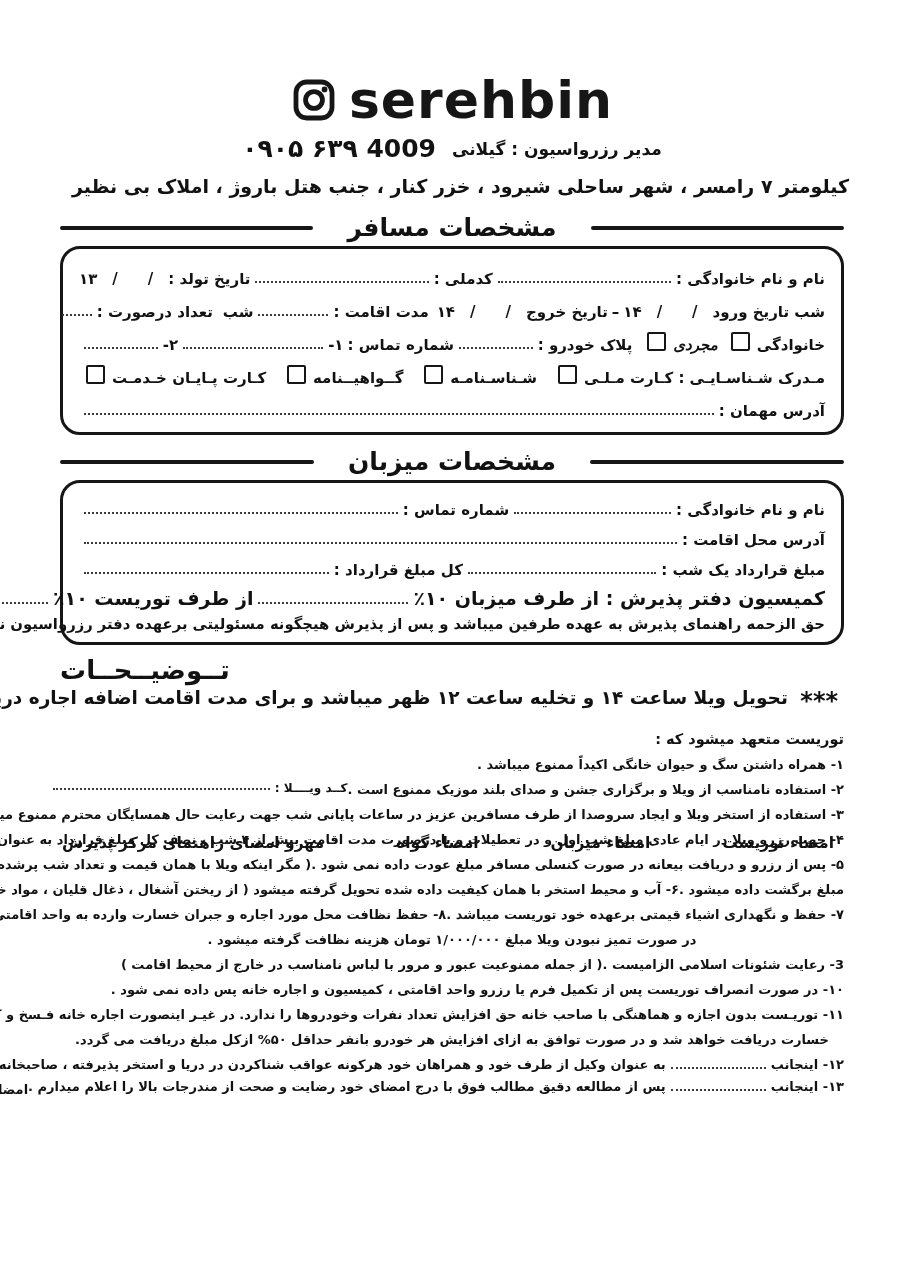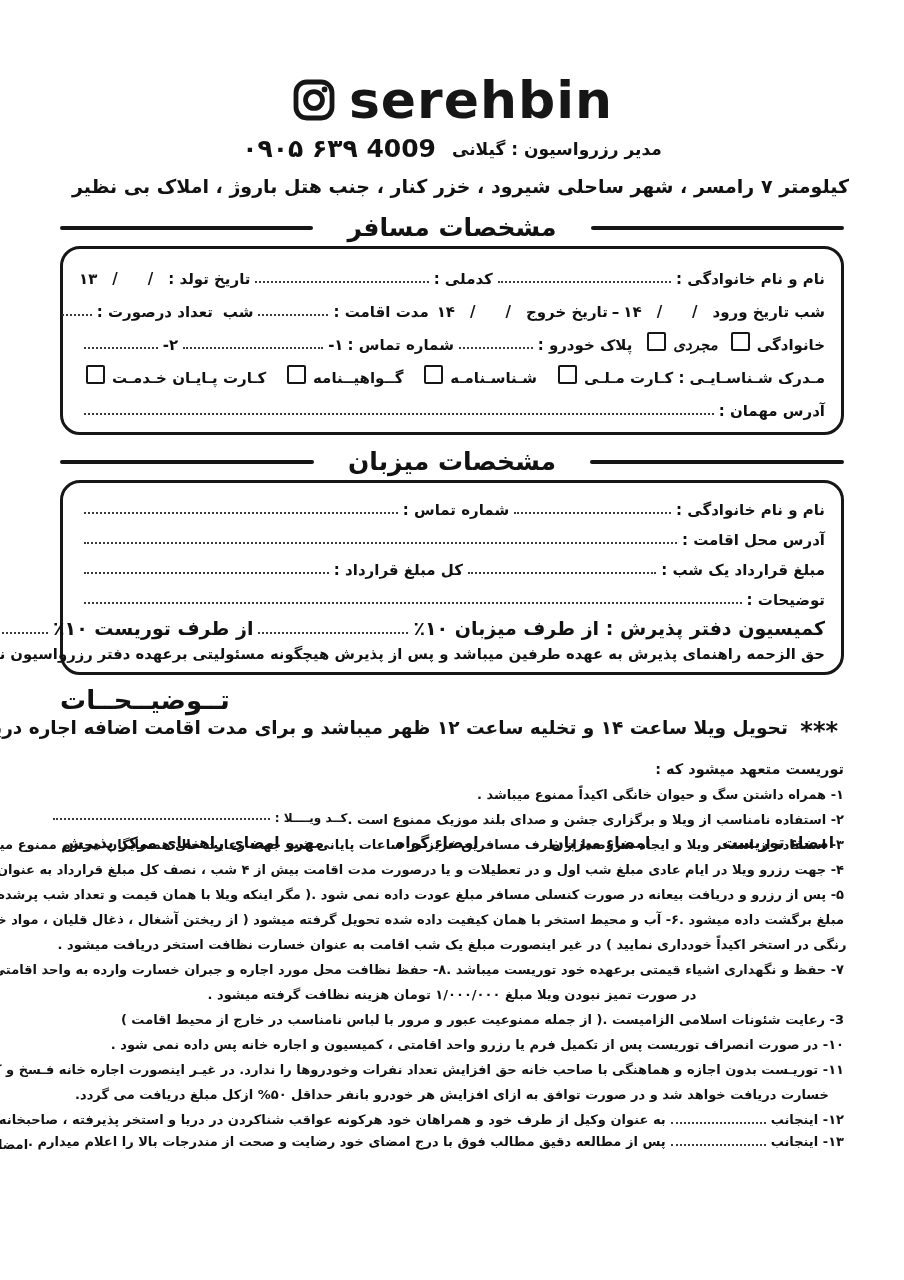--- a/index.html
+++ b/index.html
@@ -169,24 +169,20 @@
       <div class="frow">
         <span class="lbl">آدرس محل اقامت :</span>
         <span class="dots"></span>
       </div>
       <div class="frow">
         <span class="lbl">مبلغ قرارداد یک شب :</span>
         <span class="dots" style="flex:1;"></span>
         <span class="lbl">کل مبلغ قرارداد  :</span>
         <span class="dots" style="flex:1.3;"></span>
       </div>
-      <div class="frow">
-        <span class="lbl">توضیحات :</span>
-        <span class="dots"></span>
-      </div>
       <div class="frow commission">
         <span class="lbl">کمیسیون دفتر پذیرش : از طرف میزبان ۱۰٪</span>
         <span class="dots fixed" style="width:150px;"></span>
         <span class="lbl">از طرف توریست ۱۰٪</span>
         <span class="dots fixed" style="width:145px;"></span>
       </div>
       <div class="fee-note">حق الزحمه  راهنمای پذیرش به عهده طرفین میباشد و پس از پذیرش هیچگونه مسئولیتی برعهده دفتر رزرواسیون نیست</div>
     </div>
 
     <div class="ttitle">تــوضیــحــات</div>
@@ -220,23 +216,20 @@
         </div>
       <div class="trow">
           <span>۴- جهت رزرو ویلا در ایام عادی مبلغ شب اول و در تعطیلات  و یا درصورت مدت اقامت بیش از ۴ شب ، نصف کل مبلغ قرارداد به عنوان بیعانه دریافت میشود .</span>
         </div>
       <div class="trow">
           <span>۵- پس از رزرو و دریافت بیعانه در صورت کنسلی مسافر مبلغ عودت داده نمی شود .( مگر اینکه ویلا با همان قیمت  و تعداد شب پرشده با رضایت صاحب ملک</span>
         </div>
       <div class="trow">
           <span>مبلغ برگشت داده میشود .۶- آب و محیط استخر با همان کیفیت داده شده تحویل گرفته میشود ( از ریختن آشغال ، ذغال قلیان ، مواد خوراکی  و پوشیدن لباس</span>
         </div>
-      <div class="trow center">
-          <span>رنگی در استخر اکیداً خودداری نمایید ) در غیر اینصورت مبلغ یک شب اقامت به عنوان خسارت  نظافت استخر دریافت میشود .</span>
-        </div>
       <div class="trow">
           <span>۷- حفظ و نگهداری اشیاء قیمتی برعهده خود توریست میباشد .۸- حفظ نظافت محل مورد اجاره  و جبران خسارت وارده به واحد اقامتی برعهده توریست میباشد .</span>
         </div>
       <div class="trow center">
           <span>در صورت تمیز نبودن ویلا مبلغ ۱/۰۰۰/۰۰۰ تومان  هزینه نظافت گرفته میشود .</span>
         </div>
       <div class="trow">
           <span>3-  رعایت شئونات اسلامی الزامیست .( از جمله ممنوعیت عبور و مرور با لباس نامناسب در خارج از محیط اقامت )</span>
         </div>
       <div class="trow">

